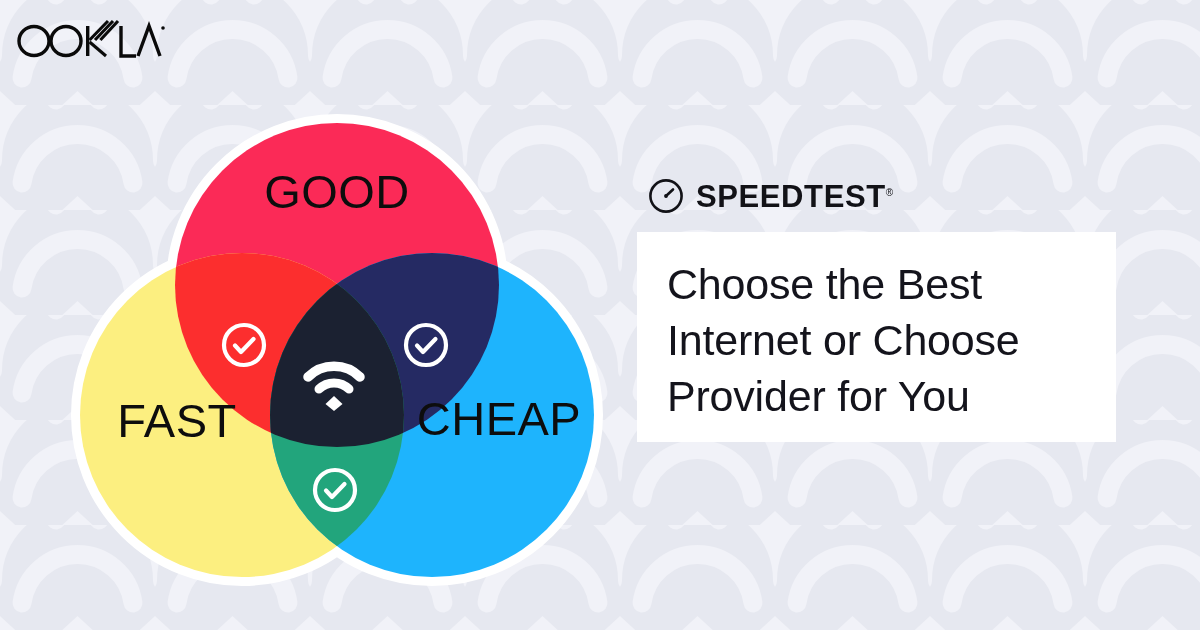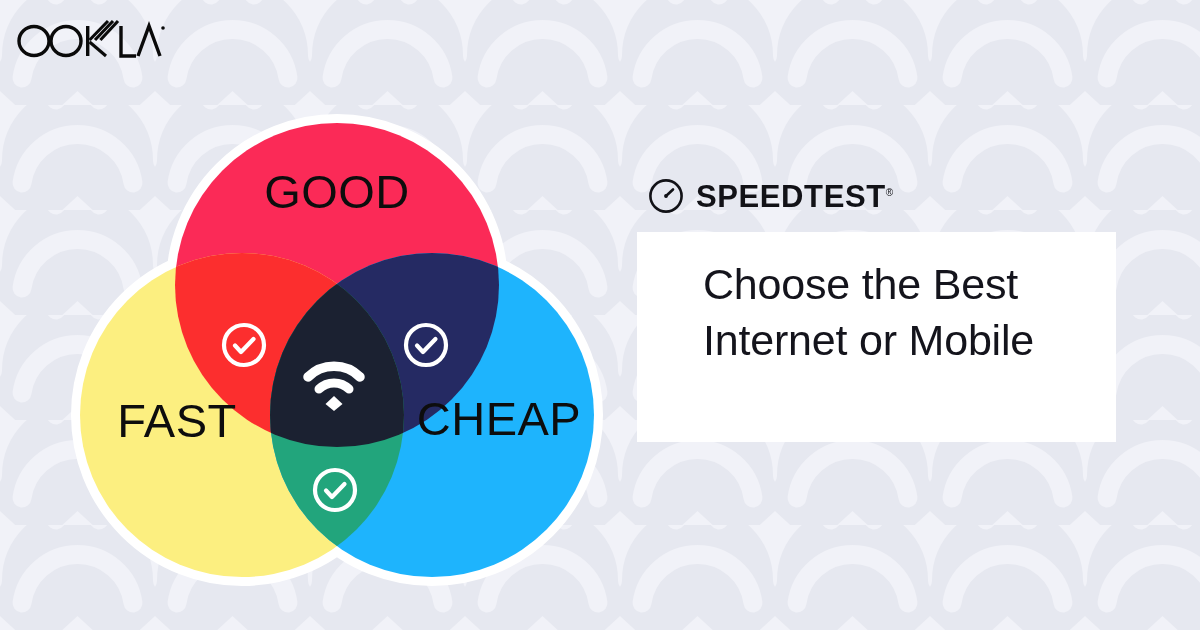--- a/index.html
+++ b/index.html
@@ -69,21 +69,20 @@
     z-index:4;
     padding:24px 30px 0 30px;
   }
   #headline {
     font-family:"Liberation Sans", sans-serif;
     font-weight:300;
     font-size:43px;
     line-height:56px;
     color:#14141c;
     letter-spacing:-0.2px;
-    margin-left:36px;
   }
 </style>
 </head>
 <body>
 
 <div id="bg-pattern">
   <svg viewBox="0 0 1200 630" xmlns="http://www.w3.org/2000/svg">
     <defs>
       <pattern id="wifiTile" width="155" height="105" patternUnits="userSpaceOnUse">
         <rect width="155" height="105" fill="#e6e8f0"></rect>
@@ -203,15 +202,16 @@
     <circle cx="18" cy="18" r="1.9" fill="#121217"></circle>
   </svg>
   <div id="speedtest-wordmark">
     <span>SPEEDTEST</span><span id="speedtest-reg">®</span>
   </div>
 </div>
 
 <div id="headline-box">
   <div id="headline">
     <div>Choose the Best</div>
-    <div>Internet or Mobile</div>
+    <div>Internet or Choose</div>
+    <div>Provider for You</div>
   </div>
 </div>
 
 </body></html>

